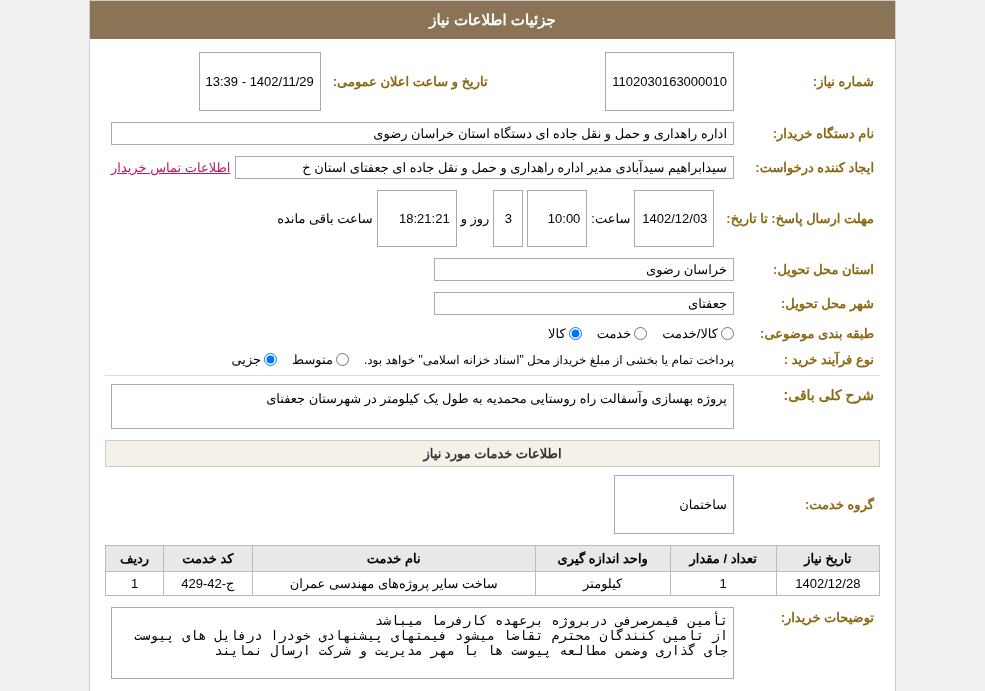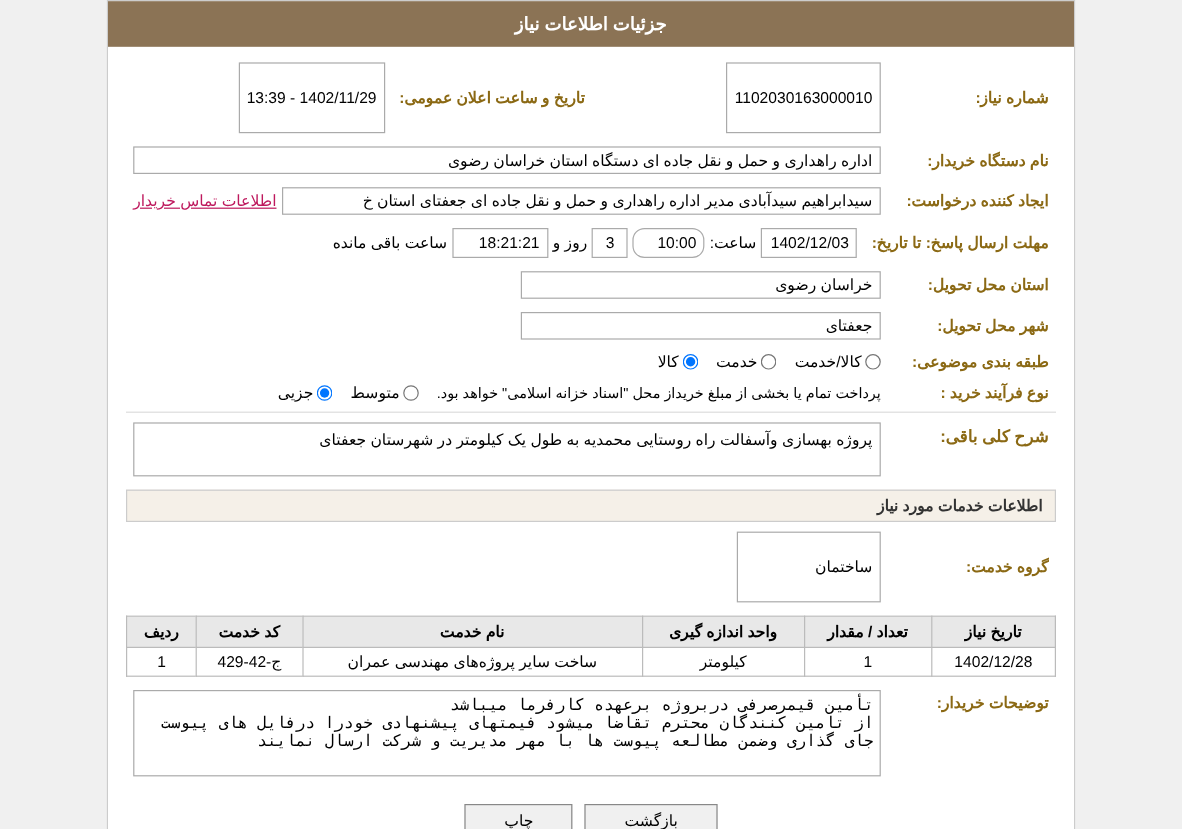--- a/index.html
+++ b/index.html
@@ -64,20 +64,21 @@
       text-decoration: underline;
       cursor: pointer;
     }
     .section-header {
       background: #f5f0e8;
       border: 1px solid #ccc;
       padding: 5px 10px;
       font-weight: bold;
       color: #333;
       margin: 8px 0 5px 0;
+      text-align: center;
     }
     .radio-row {
       display: flex;
       align-items: center;
       gap: 15px;
     }
     .radio-item {
       display: flex;
       align-items: center;
       gap: 3px;
@@ -123,21 +124,21 @@
     }
     .btn-print {
       background: #f0f0f0;
     }
     .btn-back {
       background: #f0f0f0;
     }
     .inline-box {
       display: inline-block;
       border: 1px solid #aaa;
-      padding: 4px 6px;
+      padding: 20px 6px;
       background: #fff;
       min-width: 80px;
     }
     .row-flex {
       display: flex;
       align-items: center;
       gap: 4px;
     }
     .divider {
       border: none;
@@ -197,21 +198,21 @@
       </table>
 
     <table class="info-table">
       <tbody>
           <tr>
         <td class="label-cell">مهلت ارسال پاسخ: تا تاریخ:</td>
         <td class="value-cell">
           <div class="row-flex">
             <span class="inline-box">1402/12/03</span>
             <span>ساعت:</span>
-            <span class="inline-box" style="min-width:60px;border-radius:10px;">10:00</span>
+            <span class="inline-box" style="min-width:60px;">10:00</span>
             <span class="inline-box" style="min-width:30px; text-align:center;">3</span>
             <span>روز و</span>
             <span class="inline-box" style="min-width:80px;">18:21:21</span>
             <span>ساعت باقی مانده</span>
           </div>
         </td>
       </tr>
     </tbody>
       </table>
 

